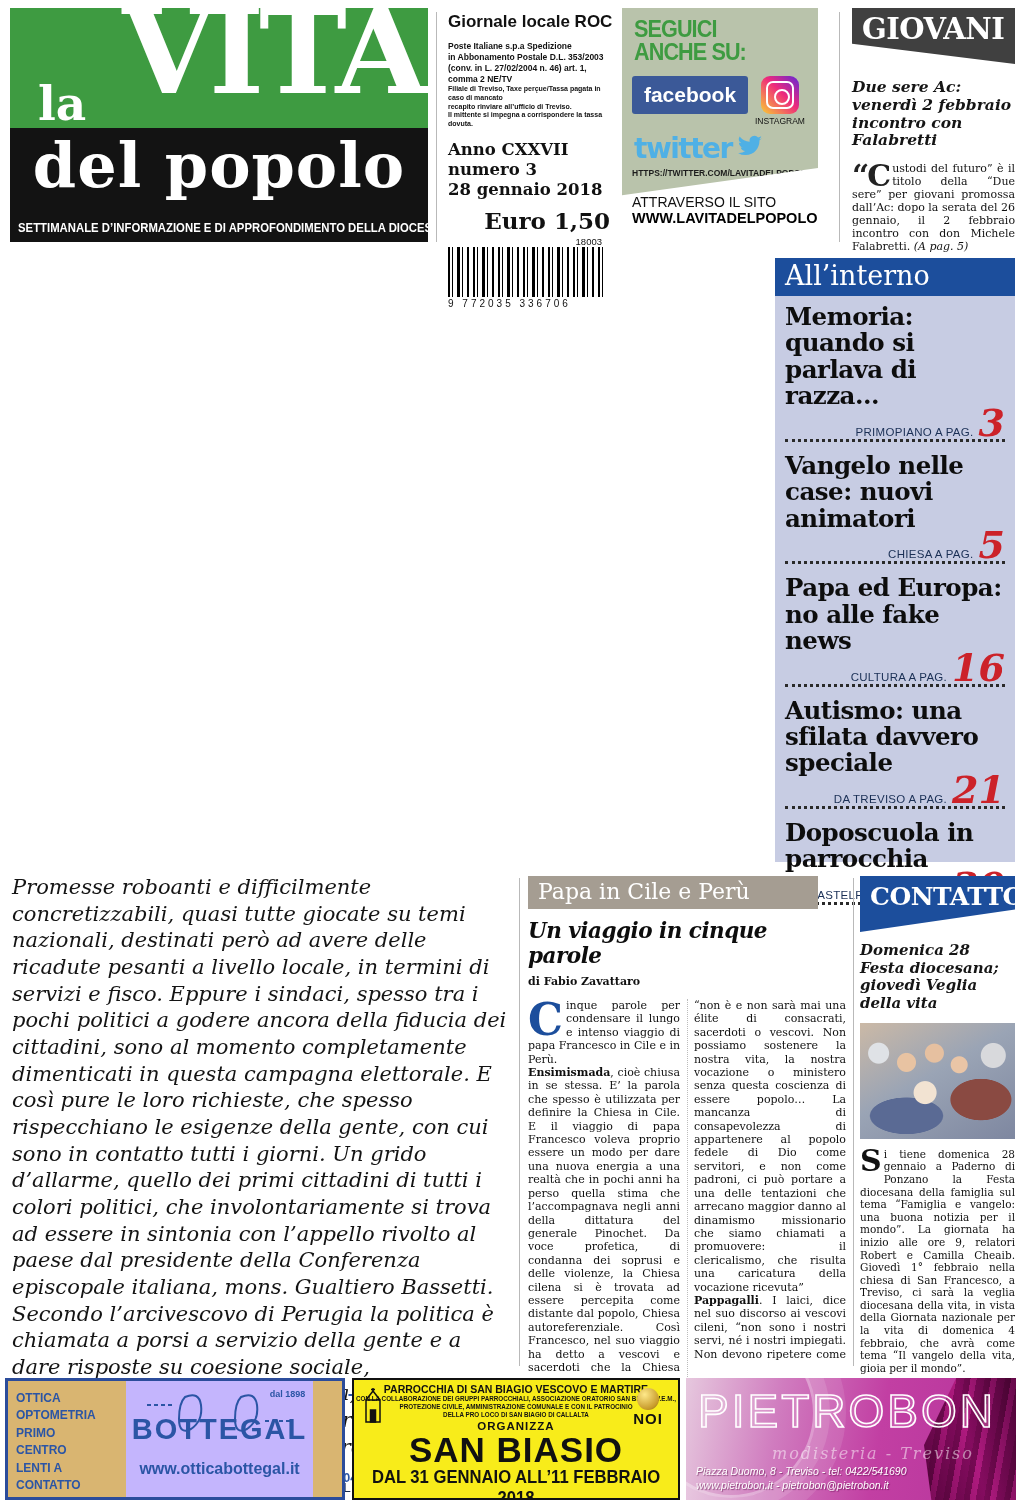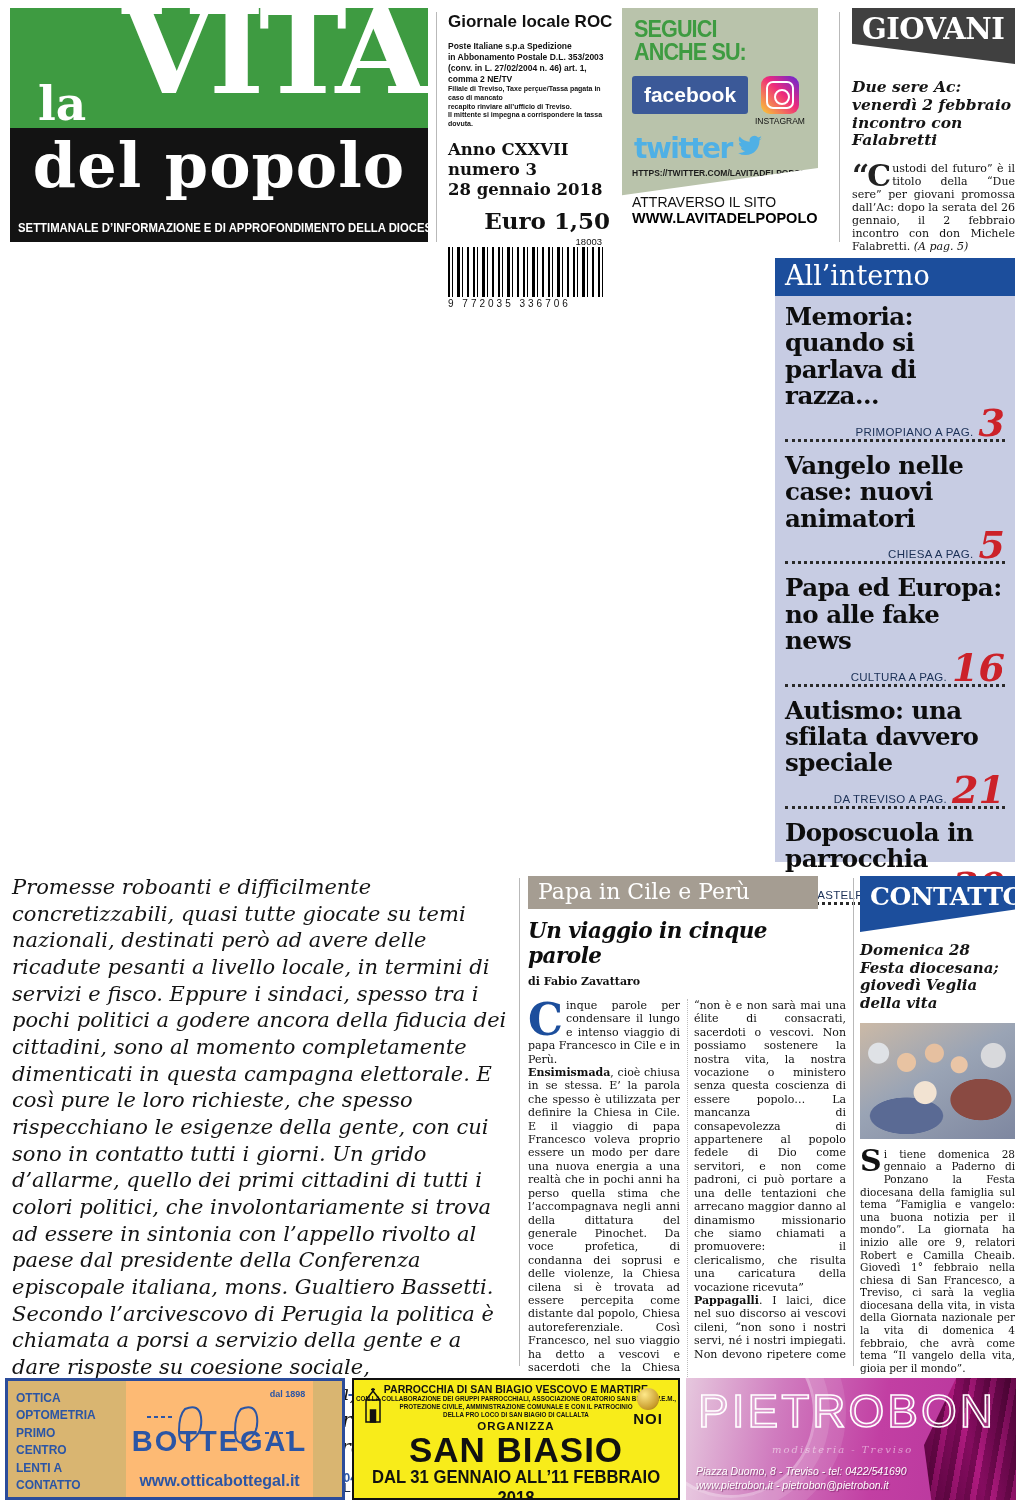--- a/index.html
+++ b/index.html
@@ -134,21 +134,21 @@
     radial-gradient(ellipse 50px 34px at 78% 66%,#8a4a42 60%,transparent 62%),
     linear-gradient(150deg,#cbb9a6,#9aa4b5 45%,#7e87a0);}
   .f-body{margin-top:9px;font-size:10.5px;line-height:1.2;text-align:justify;color:#111;}
   .f-drop{float:left;font-weight:bold;font-size:30px;line-height:26px;padding-right:2px;color:#111;}
 
   
   .ad-bo{position:absolute;left:5px;top:1378px;width:340px;height:122px;background:#d9b571;
          border:3px solid #2b4c9b;display:flex;font-family:"Liberation Sans",sans-serif;color:#2b55a5;gap:30px;}
   .bo-left{width:88px;padding:9px 0 0 8px;font-weight:bold;font-size:12px;line-height:1.45;}
   .bo-left span{display:block;}
-  .bo-mid{flex:1;background:#fdba74;padding:16px 6px;text-align:center;position:relative;}
+  .bo-mid{flex:1;background:#c4b5fd;padding:4px 6px;text-align:center;position:relative;}
   .bo-since{position:absolute;right:8px;top:8px;font-weight:bold;font-size:9px;}
   .bo-glasses{margin-top:6px;}
   .bo-name{font-weight:bold;font-size:29px;letter-spacing:2px;margin-top:-26px;}
   .bo-url{font-weight:bold;font-size:16px;margin-top:14px;}
   .bo-right{width:86px;text-align:center;padding-top:10px;}
   .bo-city{font-weight:bold;font-size:18px;}
   .bo-addr{font-weight:bold;font-size:11px;margin-top:12px;line-height:1.2;}
   .bo-tel-label{font-size:10px;color:#97a9d2;margin-top:10px;}
   .bo-tel{font-weight:bold;font-size:12.5px;}
 
@@ -169,21 +169,21 @@
   .ad-pb{position:absolute;left:686px;top:1378px;width:330px;height:122px;overflow:hidden;
          background:linear-gradient(100deg,#e6c8de 0%,#d07cbf 28%,#c23fa3 58%,#b5339a 100%);}
   .pb-swirl{position:absolute;left:-40px;top:-50px;width:170px;height:170px;border-radius:50%;
             border:3px solid rgba(255,255,255,.35);box-shadow:0 0 0 14px rgba(255,255,255,.12), 0 0 0 30px rgba(255,255,255,.1);}
   .pb-drape{position:absolute;right:0;top:0;width:92px;height:122px;
             clip-path:polygon(35% 0,100% 0,100% 100%,8% 100%,0 55%);
             background:repeating-linear-gradient(100deg,#8e1f76 0 6px,#d352b4 6px 12px,#a02687 12px 20px),
                        linear-gradient(75deg,#8e1f76,#d352b4 50%,#7a1a66);background-blend-mode:multiply;}
   .pb-name{position:absolute;left:12px;top:6px;font-family:"Liberation Sans",sans-serif;font-size:46px;
            letter-spacing:3px;color:rgba(255,255,255,.14);-webkit-text-stroke:1.6px #fff;}
-  .pb-sub{position:absolute;left:86px;top:66px;font-style:italic;font-size:10px;letter-spacing:2px;
+  .pb-sub{position:absolute;left:86px;top:66px;font-style:italic;font-size:16px;letter-spacing:2px;
           color:rgba(255,255,255,.5);}
   .pb-addr{position:absolute;left:10px;bottom:8px;font-style:italic;font-size:10.5px;line-height:1.35;color:#fff;
            font-family:"Liberation Sans",sans-serif;text-shadow:1px 1px 1px rgba(90,10,70,.6);}
 </style>
 </head>
 <body>
 
 <div class="page">
 
   <div class="logo">

